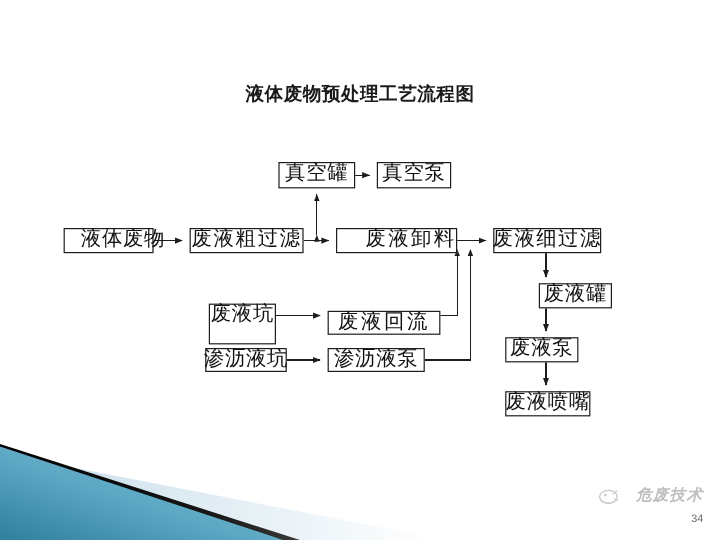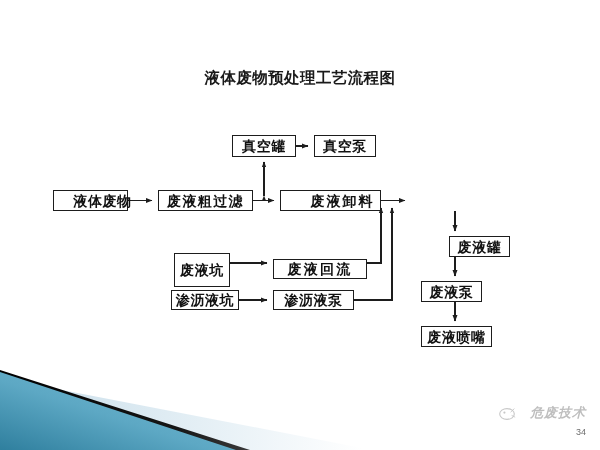--- a/index.html
+++ b/index.html
@@ -38,24 +38,23 @@
     left: 0; top: 0;
     width: 600px; height: 450px;
   }
   .node {
     position: absolute;
     box-sizing: border-box;
     border: 1.1px solid #1d1d1d;
     background: #ffffff;
     color: #111111;
     font-family: "DejaVu Sans", "Liberation Sans", sans-serif;
-    font-size: 14px;
-    font-weight: 700;
+    font-size: 17px;
+    font-weight: 400;
     display: flex;
-    align-items: center;
     justify-content: center;
     line-height: 1;
     white-space: nowrap;
     letter-spacing: 0.6px;
   }
   
   #deco {
     position: absolute;
     left: 0;
     top: 352px;
@@ -164,20 +163,23 @@
   </div>
 
   <div class="node" style="left:158px; top:190px; width:95px; height:21px; letter-spacing:1.4px;">
     <span>废液粗过滤</span>
   </div>
 
   <div class="node" style="left:280px; top:190px; width:101px; height:21px; letter-spacing:2px;padding-left:24px;">
     <span>废液卸料</span>
   </div>
 
+  <div class="node" style="left:411px; top:190px; width:90px; height:21px; letter-spacing:1.2px;">
+    <span>废液细过滤</span>
+  </div>
 
   <div class="node" style="left:174px; top:253px; width:56px; height:34px;">
     <span>废液坑</span>
   </div>
 
   <div class="node" style="left:273px; top:259px; width:94px; height:20px; letter-spacing:2.2px;">
     <span>废液回流</span>
   </div>
 
   <div class="node" style="left:171px; top:290px; width:68px; height:20px;">

